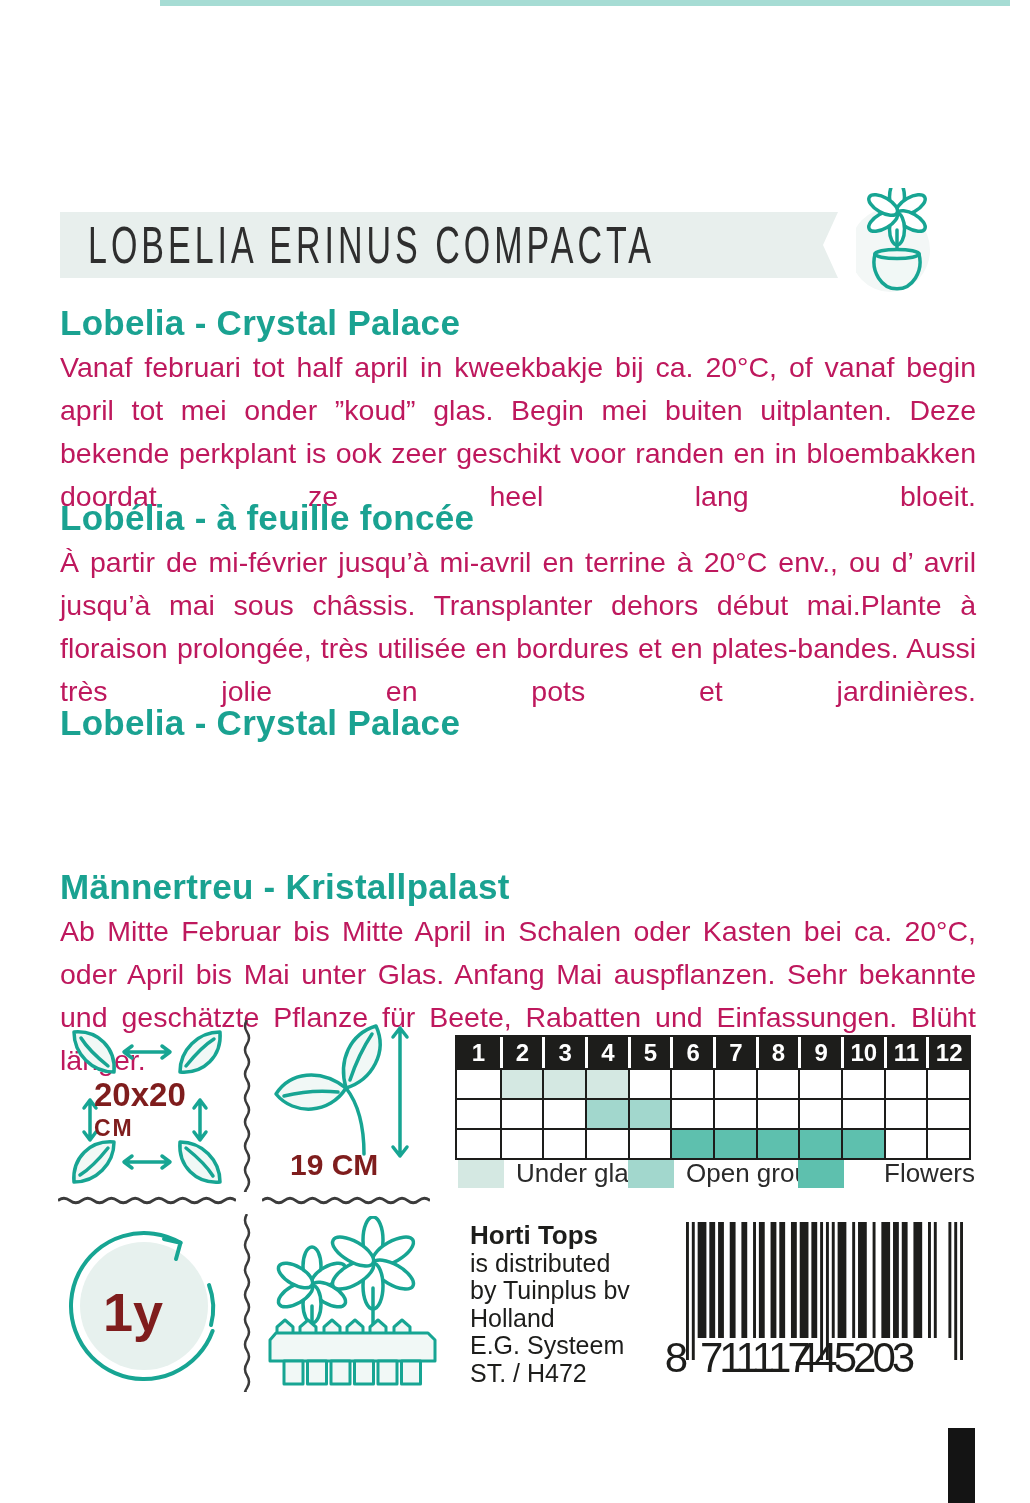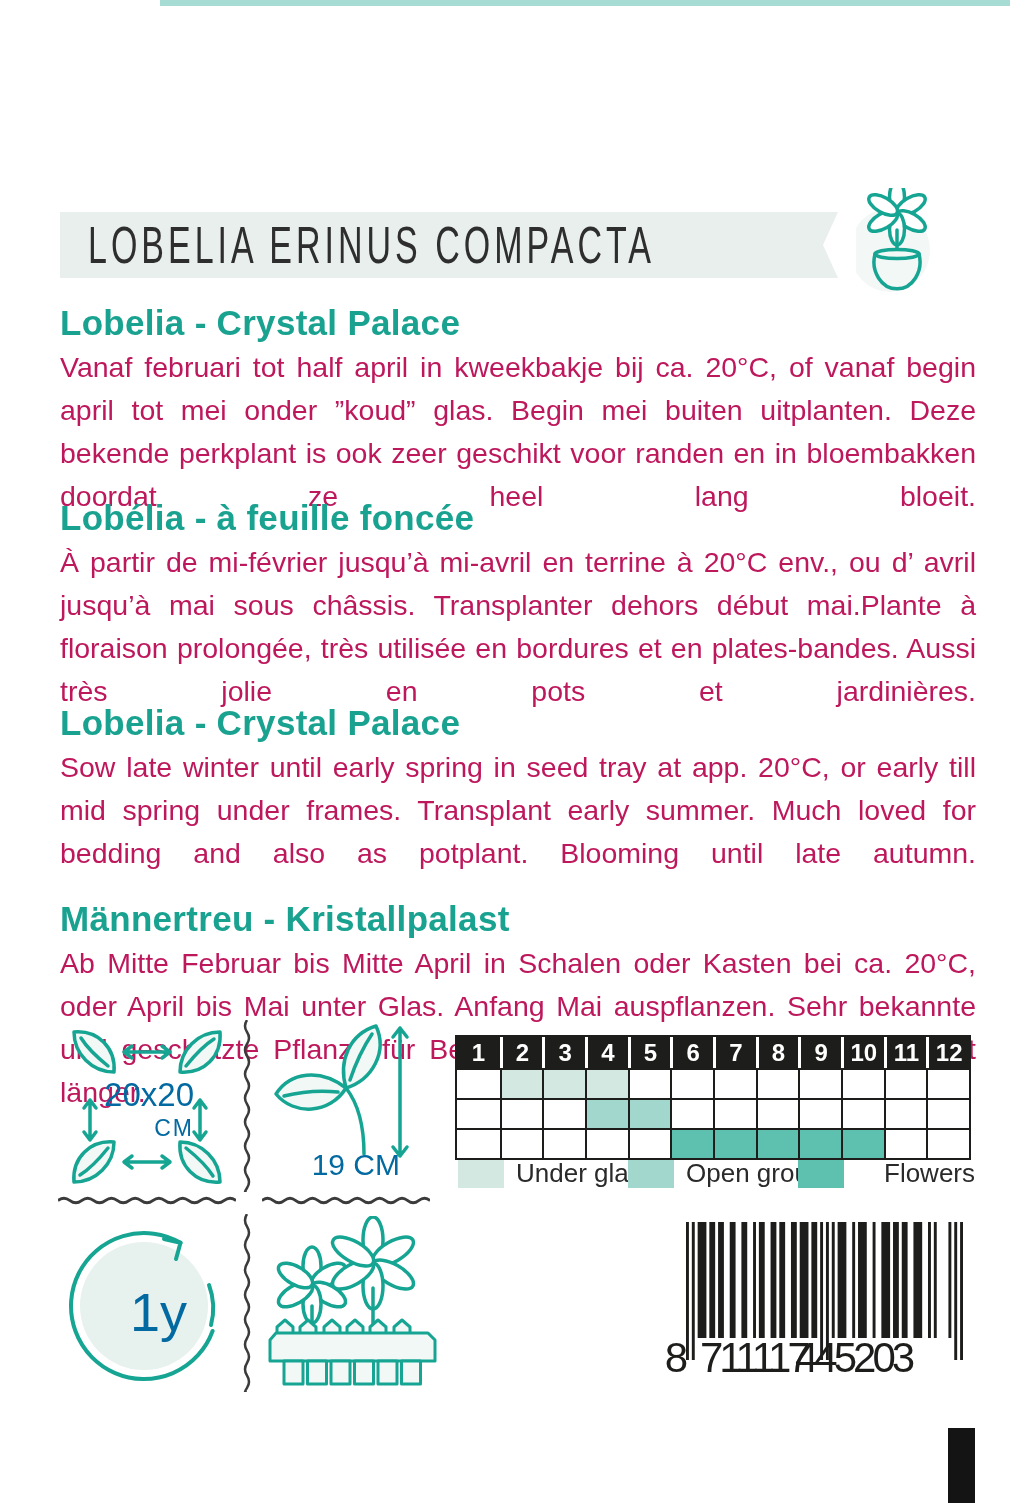--- a/index.html
+++ b/index.html
@@ -20,21 +20,21 @@
     left:88px; top:220px; width:720px; height:50px; line-height:50px;
     font-size:34px; letter-spacing:4px; color:#2e2e2e; font-weight:400;
     transform:scaleY(1.5); transform-origin:center center; white-space:nowrap;
   }
 
   .section { left:60px; width:916px; }
   .section h3 { font-size:35px; line-height:36px; font-weight:bold; color:#1aa291; letter-spacing:0.3px; }
   .section p  { margin-top:5px; font-size:28.5px; line-height:43px; color:#be185d; text-align:justify; }
   .section p::after { content:""; display:inline-block; width:100%; }
 
-  .teal-label { color:#0369a1; font-weight:normal; text-align:right; }
+  .teal-label { color:#7f1d1d; font-weight:bold; text-align:left; }
   .spacing-label  { left:94px;  top:1078px; width:100px; font-size:33px; line-height:34px; }
   .spacing-unit   { font-size:23px; line-height:32px; letter-spacing:2px; }
   .height-label   { left:290px; top:1148px; width:110px; font-size:30px; }
   .cycle-label    { left:103px; top:1281px; width:84px;  font-size:54px; }
 
   
   .calendar { left:455px; top:1035px; width:516px; border:2.5px solid #1d1d1b; background:#fff; }
   .cal-month-row { display:grid; grid-template-columns:repeat(12,1fr); }
   .cal-month {
     background:#1d1d1b; color:#ffffff; font-weight:bold; font-size:24px;
@@ -91,23 +91,22 @@
   <div class="abs section" style="top:305px;">
     <h3>Lobelia - Crystal Palace</h3>
     <p>Vanaf februari tot half april in kweekbakje bij ca. 20°C, of vanaf begin april tot mei onder ”koud” glas. Begin mei buiten uitplanten. Deze bekende perkplant is ook zeer geschikt voor randen en in bloembakken doordat ze heel lang bloeit.</p>
   </div>
   <div class="abs section" style="top:500px;">
     <h3>Lobélia - à feuille foncée</h3>
     <p>À partir de mi-février jusqu’à mi-avril en terrine à 20°C env., ou d’ avril jusqu’à mai sous châssis. Transplanter dehors début mai.Plante à floraison prolongée, très utilisée en bordures et en plates-bandes. Aussi très jolie en pots et jardinières.</p>
   </div>
   <div class="abs section" style="top:705px;">
     <h3>Lobelia - Crystal Palace</h3>
-    <p>Sow late winter until early spring in seed tray at app. 20°C, or early till mid spring under frames. Transplant early summer. Much loved for bedding and also as potplant. Blooming until late autumn.</p>
-  </div>
-  <div class="abs section" style="top:869px;margin-top:32px;">
+  </div>
+  <div class="abs section" style="top:869px;">
     <h3>Männertreu - Kristallpalast</h3>
     <p>Ab Mitte Februar bis Mitte April in Schalen oder Kasten bei ca. 20°C, oder April bis Mai unter Glas. Anfang Mai auspflanzen. Sehr bekannte und geschätzte Pflanze für Beete, Rabatten und Einfassungen. Blüht länger.</p>
   </div>
 
   <svg class="abs" style="left:58px; top:1022px;" width="175" height="170" viewBox="0 0 175 170">
     <defs>
       <g id="leaf">
         <path class="lf" d="M2,42 C2,20 20,2 42,2 C44,26 26,44 2,42 Z"></path>
         <path class="ln" d="M8,36 C16,26 28,14 36,9"></path>
       </g>
@@ -261,20 +260,28 @@
       <polygon points="8,117 160,117 167,124 167,145 2,145 2,124"></polygon>
       <rect x="16" y="145" width="19" height="23"></rect>
       <rect x="39.5" y="145" width="19" height="23"></rect>
       <rect x="63" y="145" width="19" height="23"></rect>
       <rect x="86.5" y="145" width="19" height="23"></rect>
       <rect x="110" y="145" width="19" height="23"></rect>
       <rect x="133.5" y="145" width="19" height="23"></rect>
     </g>
   </svg>
 
+  <div class="abs distributor">
+    <div class="dist-name">Horti Tops</div>
+    <div>is distributed</div>
+    <div>by Tuinplus bv</div>
+    <div>Holland</div>
+    <div>E.G. Systeem</div>
+    <div>ST. / H472</div>
+  </div>
 
   <svg id="barcode-bars" class="abs" style="left:686px; top:1222px;" width="277" height="138" viewBox="0 0 95 138" preserveAspectRatio="none">
       <rect x="0" y="0" width="1" height="138"></rect>
       <rect x="2" y="0" width="1" height="138"></rect>
       <rect x="4" y="0" width="3" height="116"></rect>
       <rect x="8" y="0" width="2" height="116"></rect>
       <rect x="11" y="0" width="2" height="116"></rect>
       <rect x="15" y="0" width="2" height="116"></rect>
       <rect x="19" y="0" width="2" height="116"></rect>
       <rect x="23" y="0" width="1" height="116"></rect>

